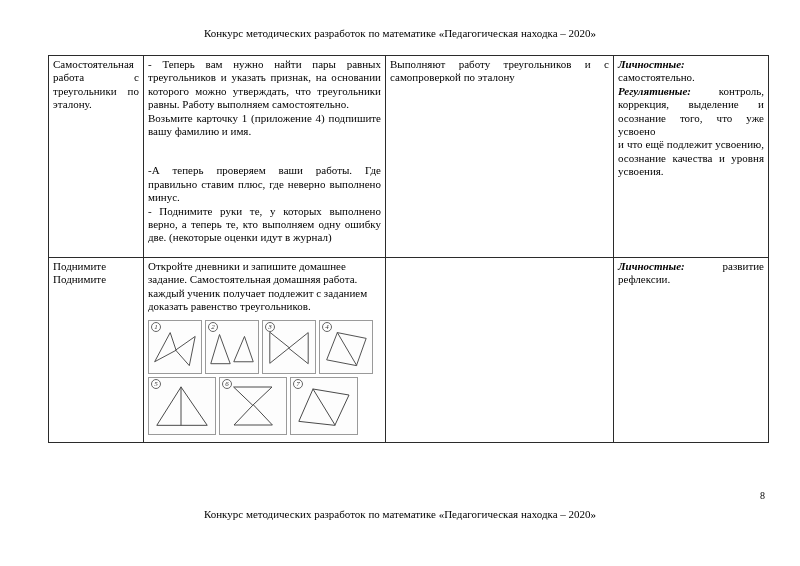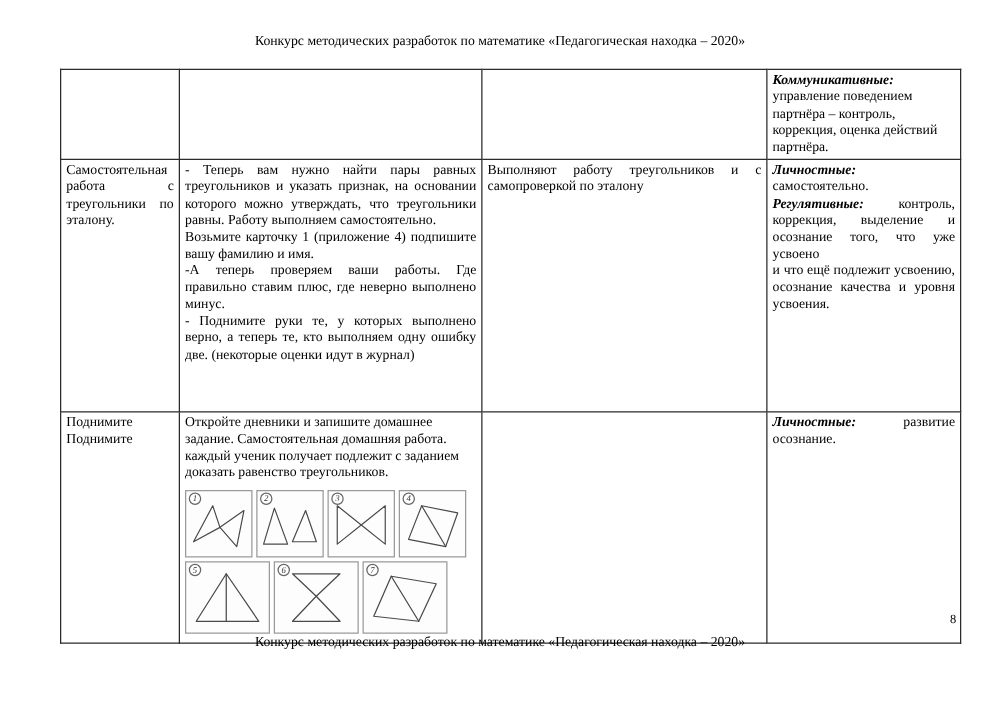--- a/index.html
+++ b/index.html
@@ -31,21 +31,21 @@
   }
   table.doc-table td {
     border: 1px solid #2b2b2b;
     vertical-align: top;
     padding: 2px 4px;
     font-size: 11px;
     line-height: 1.22;
   }
   .bi { font-weight: bold; font-style: italic; }
   .just { text-align: justify; }
-  .gap-top { }
+  .gap-top { margin-top: 26px; }
   .spread { display: flex; justify-content: space-between; }
   
   .figure-board { margin-top: 6px; }
   .fig-row { display: flex; gap: 3px; margin-bottom: 3px; align-items: flex-start; }
   .fig-card {
     position: relative;
     border: 1px solid #9a9a9a;
     background: #fdfdfd;
     padding: 2px;
   }
@@ -71,28 +71,20 @@
 <div class="page-header">Конкурс методических разработок по математике «Педагогическая находка – 2020»</div>
 
 <table class="doc-table">
   <colgroup>
     <col style="width:95px">
       <col style="width:242px">
       <col style="width:228px">
       <col style="width:155px">
   </colgroup>
   <tbody>
-      <tr style="height:48px">
-    <td></td>
-    <td></td>
-    <td></td>
-    <td>
-      <div><span class="bi">Коммуникативные:</span> <span>управление поведением партнёра – контроль, коррекция, оценка действий партнёра.</span></div>
-    </td>
-  </tr>
   <tr style="height:202px">
     <td>
       <div class="just">Самостоятельная работа с треугольники по эталону.</div>
     </td>
     <td>
       <div class="just">- Теперь вам нужно найти пары равных треугольников и указать признак, на основании которого можно утверждать, что треугольники равны. Работу выполняем самостоятельно.</div>
       <div class="just">Возьмите карточку 1 (приложение 4) подпишите вашу фамилию и имя.</div>
       <div class="just gap-top">-А теперь проверяем ваши работы. Где правильно ставим плюс, где неверно выполнено минус.</div>
       <div class="just">- Поднимите руки те, у которых выполнено верно, а теперь те, кто выполняем одну ошибку две. (некоторые оценки идут в журнал)</div>
     </td>
@@ -167,20 +159,20 @@
           </div>
         </div>
       </div>
     </td>
     <td></td>
     <td>
       <div class="spread">
         <span class="bi">Личностные:</span>
         <span>развитие</span>
       </div>
-      <div>осознание.</div>
+      <div>рефлексии.</div>
     </td>
   </tr>
 </tbody>
   </table>
 
 <div class="page-number">8</div>
 <div class="page-footer">Конкурс методических разработок по математике «Педагогическая находка – 2020»</div>
 
 </body></html>

